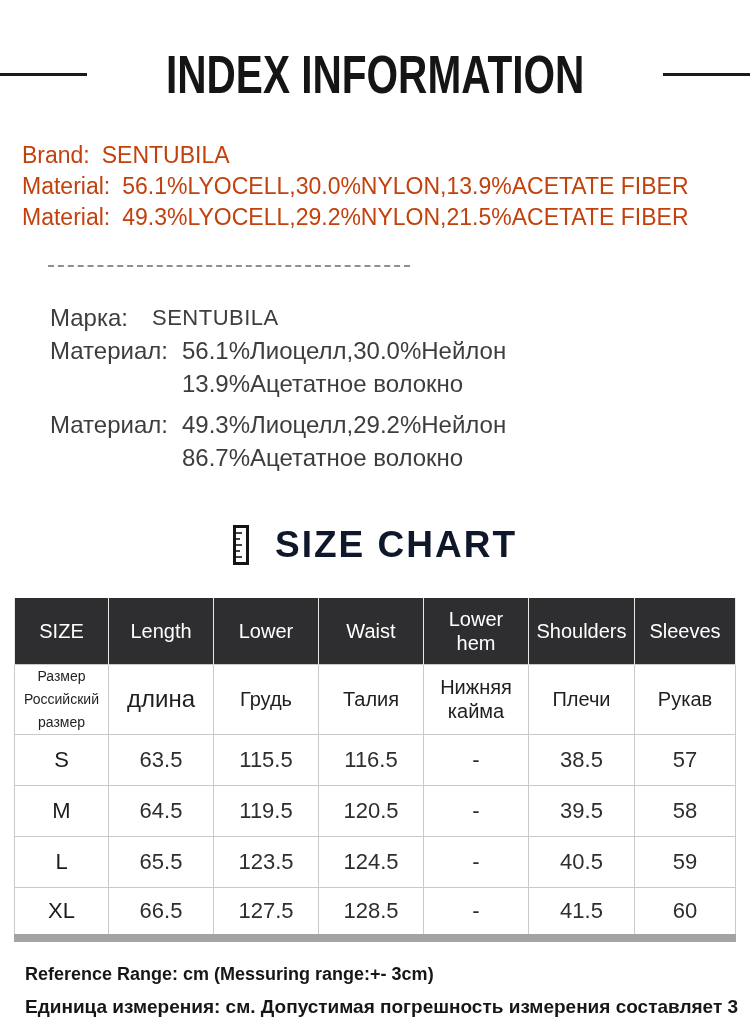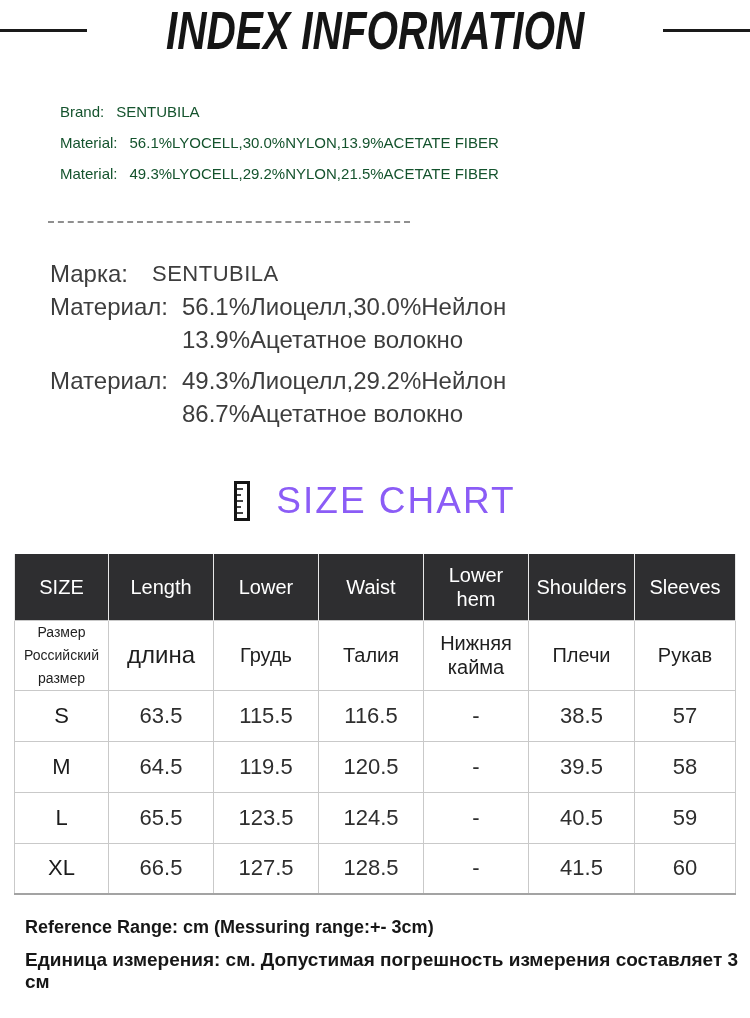--- a/index.html
+++ b/index.html
@@ -12,44 +12,44 @@
     background: #ffffff;
     overflow: hidden;
   }
 
   
   .title-wrap {
     display: flex;
     align-items: center;
     justify-content: center;
     gap: 20px;
-    font-style: italic;
+    padding-top: 44px;
   }
   .title-line {
     width: 88px;
     height: 3px;
     background: #1a1a1a;
     flex: 0 0 auto;
   }
   .title-text {
     display: inline-block;
     font-size: 52px;
     font-weight: bold;
     color: #151515;
     letter-spacing: 0px;
     white-space: nowrap;
     transform: scale(0.78, 1.04);
     transform-origin: center center;
   }
 
   
   .info-en {
-    margin: 36px 0 0 60px;
-    color: #14532d;
-    font-size: 15px;
+    margin: 36px 0 0 22px;
+    color: #c2410c;
+    font-size: 23px;
     line-height: 31px;
   }
   .info-row { display: flex; white-space: nowrap; }
   .info-row .lbl { margin-right: 12px; }
 
   
   .divider {
     margin: 32px 0 0 48px;
     width: 362px;
     border-top: 2px dashed #8f8f8f;
@@ -71,34 +71,34 @@
   
   .size-heading {
     display: flex;
     align-items: center;
     justify-content: center;
     gap: 26px;
     margin-top: 50px;
   }
   .size-heading-text {
     font-size: 37px;
-    font-weight: normal;
+    font-weight: bold;
     letter-spacing: 2px;
-    color: #8b5cf6;
+    color: #0f172a;
     white-space: nowrap;
   }
   .ruler-svg { display: block; }
 
   
   table.size-table {
     margin: 32px auto 0 auto;
     width: 721px;
     border-collapse: collapse;
     table-layout: fixed;
-    border-bottom: 2px solid #a3a3a3;
+    border-bottom: 8px solid #a3a3a3;
   }
   table.size-table th {
     background: #2e2e30;
     color: #ffffff;
     font-weight: normal;
     font-size: 20px;
     height: 66px;
     text-align: center;
     vertical-align: middle;
     border-left: 1px solid #e8e8e8;

